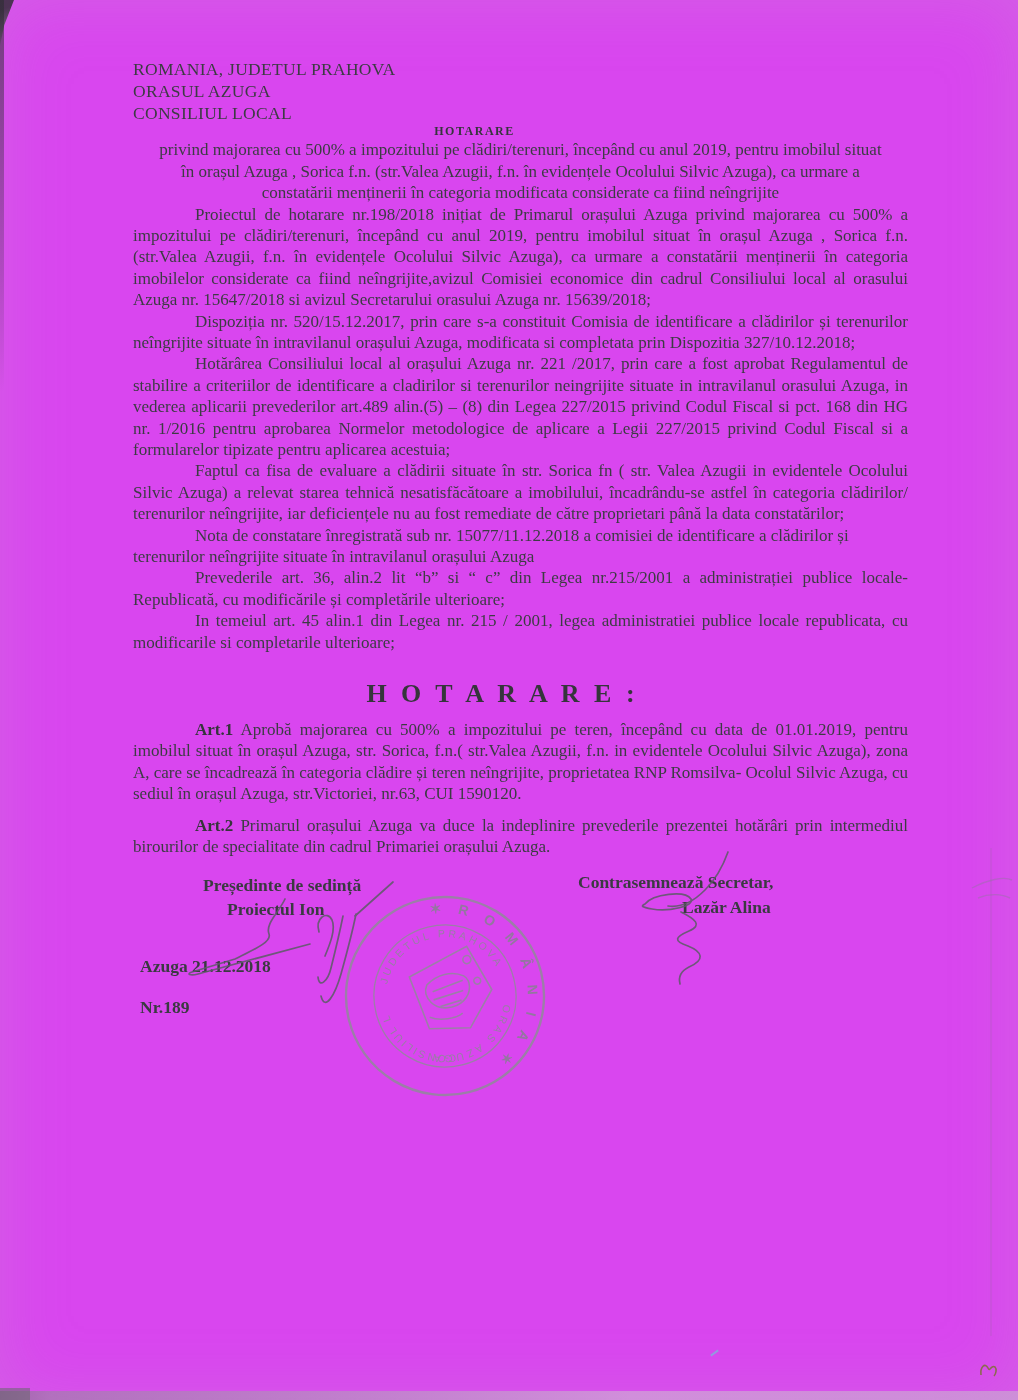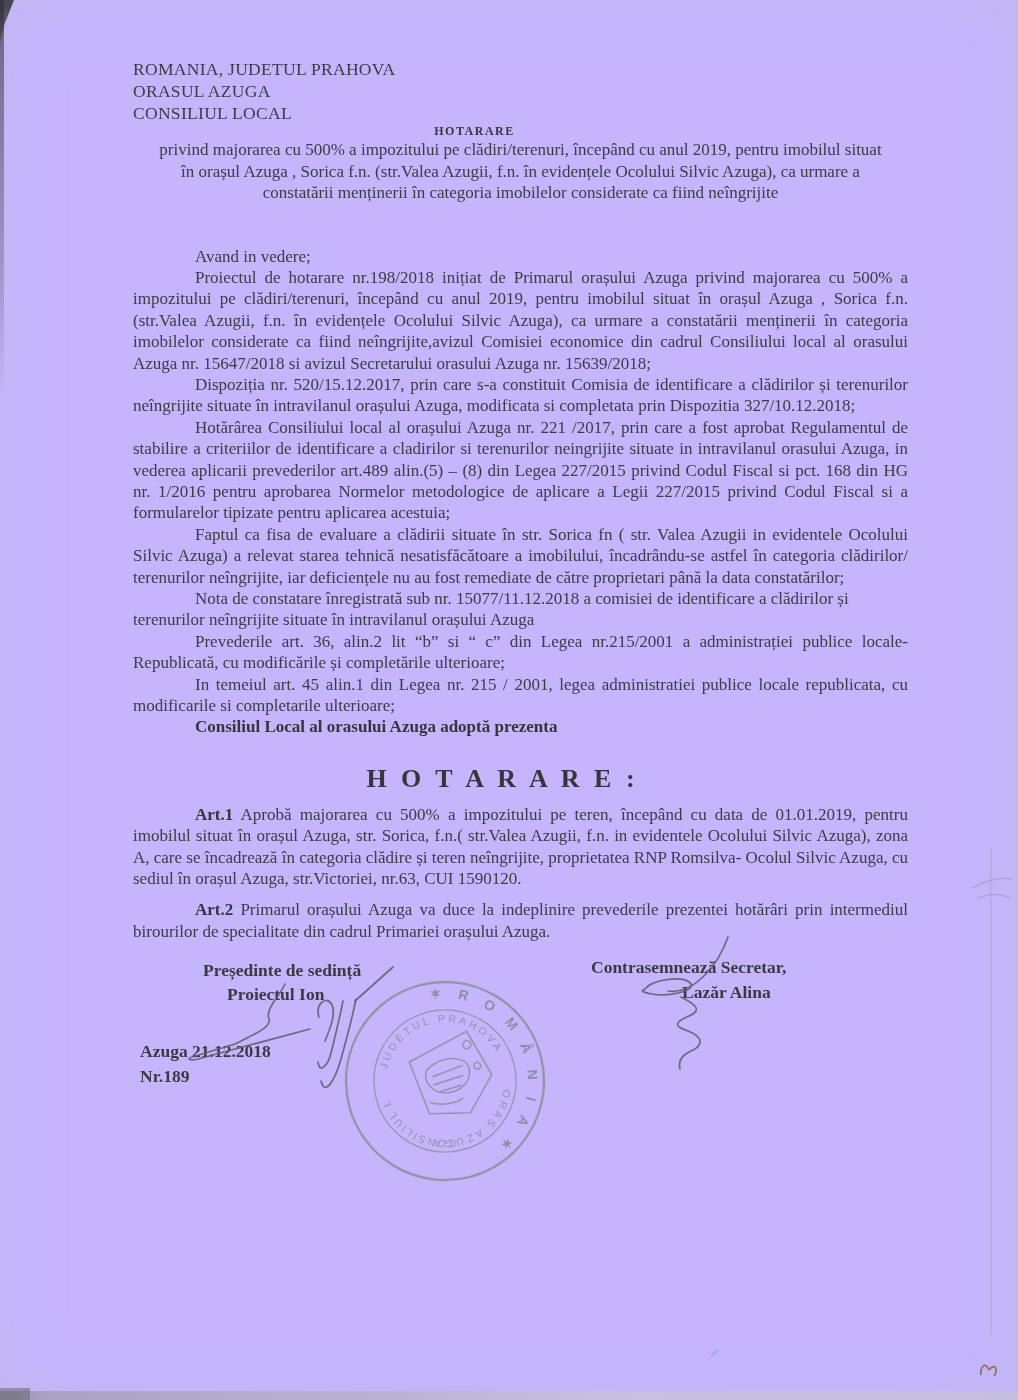--- a/index.html
+++ b/index.html
@@ -1,19 +1,19 @@
 <!DOCTYPE html>
 <html><head>
 <meta charset="utf-8">
 <style>
   html,body{margin:0;padding:0;background:#e9e9e9;}
   .page{
     position:relative;
     width:1018px;height:1400px;
-    background:#c4b5fd;
+    background:#d946ef;
     overflow:hidden;
     font-family:"Liberation Serif","DejaVu Serif",serif;
     color:#3c3c43;
     box-shadow:inset 0 0 70px rgba(190,190,190,.22);
   }
   .content{padding:58px 110px 0 133px;}
   .hline{font-size:17.5px;line-height:22px;letter-spacing:.3px;}
   .doc-title{
     text-align:center;font-weight:bold;font-size:12px;letter-spacing:1.5px;
     transform:translateX(-46px);margin-top:0;color:#35353b;
@@ -54,46 +54,44 @@
 
     <div class="hline">ROMANIA, JUDETUL PRAHOVA</div>
     <div class="hline">ORASUL  AZUGA</div>
     <div class="hline">CONSILIUL LOCAL</div>
 
     <div class="doc-title">HOTARARE</div>
 
     <div class="subtitle">
       <div>privind majorarea cu 500% a impozitului pe clădiri/terenuri, începând cu anul 2019, pentru imobilul situat</div>
       <div>în orașul Azuga , Sorica f.n. (str.Valea Azugii, f.n. în evidențele Ocolului Silvic Azuga), ca urmare a</div>
-      <div>constatării menținerii în categoria imobilelor considerate ca fiind neîngrijite</div>
+      <div>constatării menținerii în categoria modificata considerate ca fiind neîngrijite</div>
     </div>
 
-    <p class="body noj intro">Avand in vedere;</p>
     <p class="body">Proiectul de hotarare nr.198/2018 inițiat de Primarul orașului Azuga privind majorarea cu 500% a impozitului pe clădiri/terenuri, începând cu anul 2019, pentru imobilul situat în orașul Azuga , Sorica f.n. (str.Valea Azugii, f.n. în evidențele Ocolului Silvic Azuga), ca urmare a constatării menținerii în categoria imobilelor considerate ca fiind neîngrijite,avizul Comisiei economice din cadrul Consiliului local al orasului Azuga nr. 15647/2018 si avizul Secretarului orasului Azuga nr. 15639/2018;</p>
     <p class="body">Dispoziția nr. 520/15.12.2017, prin care s-a constituit Comisia  de identificare a clădirilor și terenurilor neîngrijite situate în intravilanul orașului Azuga, modificata si completata prin Dispozitia 327/10.12.2018;</p>
     <p class="body">Hotărârea Consiliului local al orașului Azuga nr. 221 /2017, prin care a fost aprobat Regulamentul de stabilire a criteriilor de identificare a cladirilor si terenurilor neingrijite situate in intravilanul orasului Azuga, in vederea aplicarii prevederilor art.489 alin.(5) – (8) din Legea 227/2015 privind Codul Fiscal si pct. 168 din HG nr. 1/2016 pentru aprobarea Normelor metodologice de aplicare a Legii 227/2015 privind Codul Fiscal si a formularelor tipizate pentru aplicarea acestuia;</p>
     <p class="body">Faptul ca fisa de evaluare a clădirii situate  în str. Sorica fn ( str. Valea Azugii  in evidentele Ocolului Silvic Azuga) a relevat starea tehnică nesatisfăcătoare a imobilului, încadrându-se astfel în categoria clădirilor/ terenurilor neîngrijite, iar deficiențele nu au fost remediate de către proprietari până la data constatărilor;</p>
     <p class="body noj">Nota de constatare înregistrată  sub nr. 15077/11.12.2018 a comisiei de identificare a clădirilor și terenurilor neîngrijite situate în intravilanul orașului Azuga</p>
     <p class="body">Prevederile art. 36, alin.2 lit “b” si “ c” din Legea nr.215/2001 a administrației publice locale- Republicată, cu modificările și completările ulterioare;</p>
     <p class="body">In temeiul art. 45 alin.1 din Legea nr. 215 / 2001, legea administratiei publice locale  republicata, cu modificarile si completarile ulterioare;</p>
-    <p class="body noj bold">Consiliul Local al orasului Azuga adoptă prezenta</p>
 
     <div class="decision-heading">H O T A R A R E :</div>
 
     <p class="body article"><span class="art-label">Art.1</span> <span>Aprobă majorarea cu 500% a impozitului pe teren, începând cu data de 01.01.2019, pentru imobilul situat în orașul Azuga, str. Sorica, f.n.( str.Valea Azugii, f.n. in evidentele Ocolului Silvic Azuga), zona A,  care se încadrează în categoria clădire și teren neîngrijite,  proprietatea RNP Romsilva- Ocolul Silvic Azuga, cu sediul în orașul Azuga, str.Victoriei, nr.63, CUI 1590120.</span></p>
 
     <p class="body article"><span class="art-label">Art.2</span> <span>Primarul orașului Azuga va duce la indeplinire prevederile prezentei hotărâri prin intermediul birourilor de specialitate din cadrul Primariei orașului Azuga.</span></p>
 
     <div class="sig-area">
       <div class="sig-text" style="left:70px;top:6px;">Președinte de sedință</div>
       <div class="sig-text" style="left:94px;top:30px;">Proiectul Ion</div>
-      <div class="sig-text" style="left:458px;top:3px;font-family:Liberation Serif, serif;">Contrasemnează  Secretar,</div>
+      <div class="sig-text" style="left:445px;top:3px;font-family:Liberation Serif, serif;">Contrasemnează  Secretar,</div>
       <div class="sig-text" style="left:549px;top:28px;">Lazăr Alina</div>
       <div class="sig-text" style="left:7px;top:87px;">Azuga 21.12.2018</div>
-      <div class="sig-text" style="left:7px;top:112px;">Nr.189</div>
+      <div class="sig-text" style="left:7px;top:128px;">Nr.189</div>
 
       <svg class="stamp-svg" viewBox="0 0 230 230">
         <g transform="rotate(-14 115 115)" stroke="#8d8d96" fill="none">
           <circle cx="115" cy="115" r="99" stroke-width="2.4"></circle>
           <circle cx="115" cy="115" r="71" stroke-width="1.3"></circle>
           <defs>
             <path id="outCW" d="M115,32 a83,83 0 1,1 -0.1,0"></path>
             <path id="inCW" d="M56,115 a59,59 0 1,1 0,0.1"></path>
           </defs>
           <text font-family="Liberation Sans, sans-serif" font-size="14" font-weight="bold" fill="#83838d" stroke="none" letter-spacing="6">

